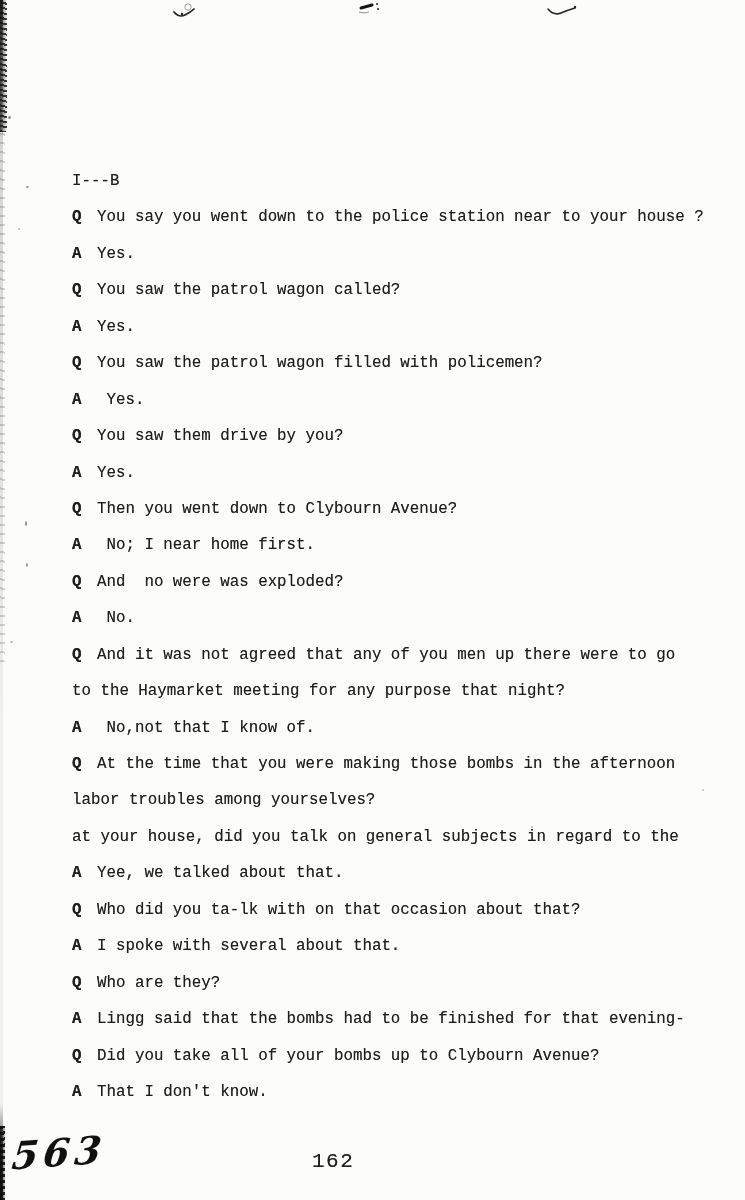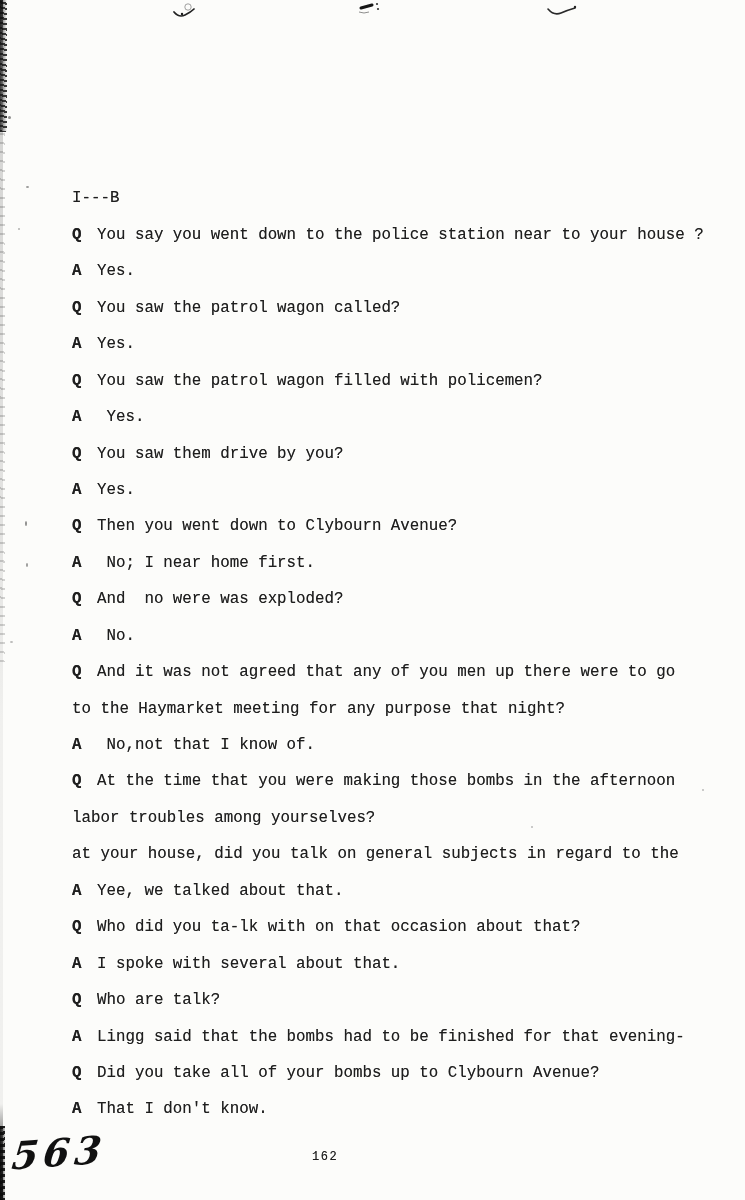--- a/index.html
+++ b/index.html
@@ -6,36 +6,36 @@
   * { box-sizing:border-box; }
   body { margin:0; background:#e8e8e6; }
   .page {
     position:relative; width:745px; height:1200px; margin:0 auto;
     background:var(--paper); overflow:hidden;
     font-family:"Liberation Mono","DejaVu Sans Mono",monospace;
     color:var(--ink);
   }
   
   .transcript { position:absolute; left:72px; top:172px; width:660px; }
-  .line { display:flex; height:36.45px; align-items:flex-end;
+  .line { display:flex; height:36.45px; align-items:flex-start;
           font-size:15.8px; line-height:19px; }
   .speaker { flex:0 0 25px; width:25px; font-weight:bold; white-space:pre; }
   .text { white-space:pre; text-shadow:0 0 0.5px rgba(20,20,20,0.55); }
   .speaker { text-shadow:0 0 0.6px rgba(20,20,20,0.7); }
 
   
   .handwritten {
     position:absolute; left:12px; top:1130px;
     font-family:"DejaVu Serif",serif; font-style:italic; font-weight:bold;
     font-size:38px; letter-spacing:5px; color:#111;
     transform:rotate(-4deg) skewX(-10deg);
   }
   .page-number {
     position:absolute; left:312px; top:1150px;
-    font-size:12px; letter-spacing:1.5px;
+    font-size:21px; letter-spacing:1.5px;
     text-shadow:0 0 0.5px rgba(20,20,20,0.55);
   }
 
   
   .edge-line { position:absolute; left:0; top:0; width:3px; height:1200px;
     background:linear-gradient(180deg,
       rgba(15,15,15,.85) 0%, rgba(15,15,15,.35) 4%,
       rgba(15,15,15,.16) 12%, rgba(15,15,15,.10) 45%,
       rgba(15,15,15,.05) 60%, rgba(15,15,15,.05) 92%,
       rgba(15,15,15,.75) 96%, rgba(15,15,15,.9) 100%); }
@@ -201,21 +201,21 @@
     <span class="text">Who did you ta-lk with on that occasion about that?</span>
   </div>
 
   <div class="line">
     <span class="speaker">A</span>
     <span class="text">I spoke with several about that.</span>
   </div>
 
   <div class="line">
     <span class="speaker">Q</span>
-    <span class="text">Who are talk?</span>
+    <span class="text">Who are they?</span>
   </div>
 
   <div class="line">
     <span class="speaker">A</span>
     <span class="text">Lingg said that the bombs had to be finished for that evening-</span>
   </div>
 
 
   <div class="line">
     <span class="speaker">Q</span>

